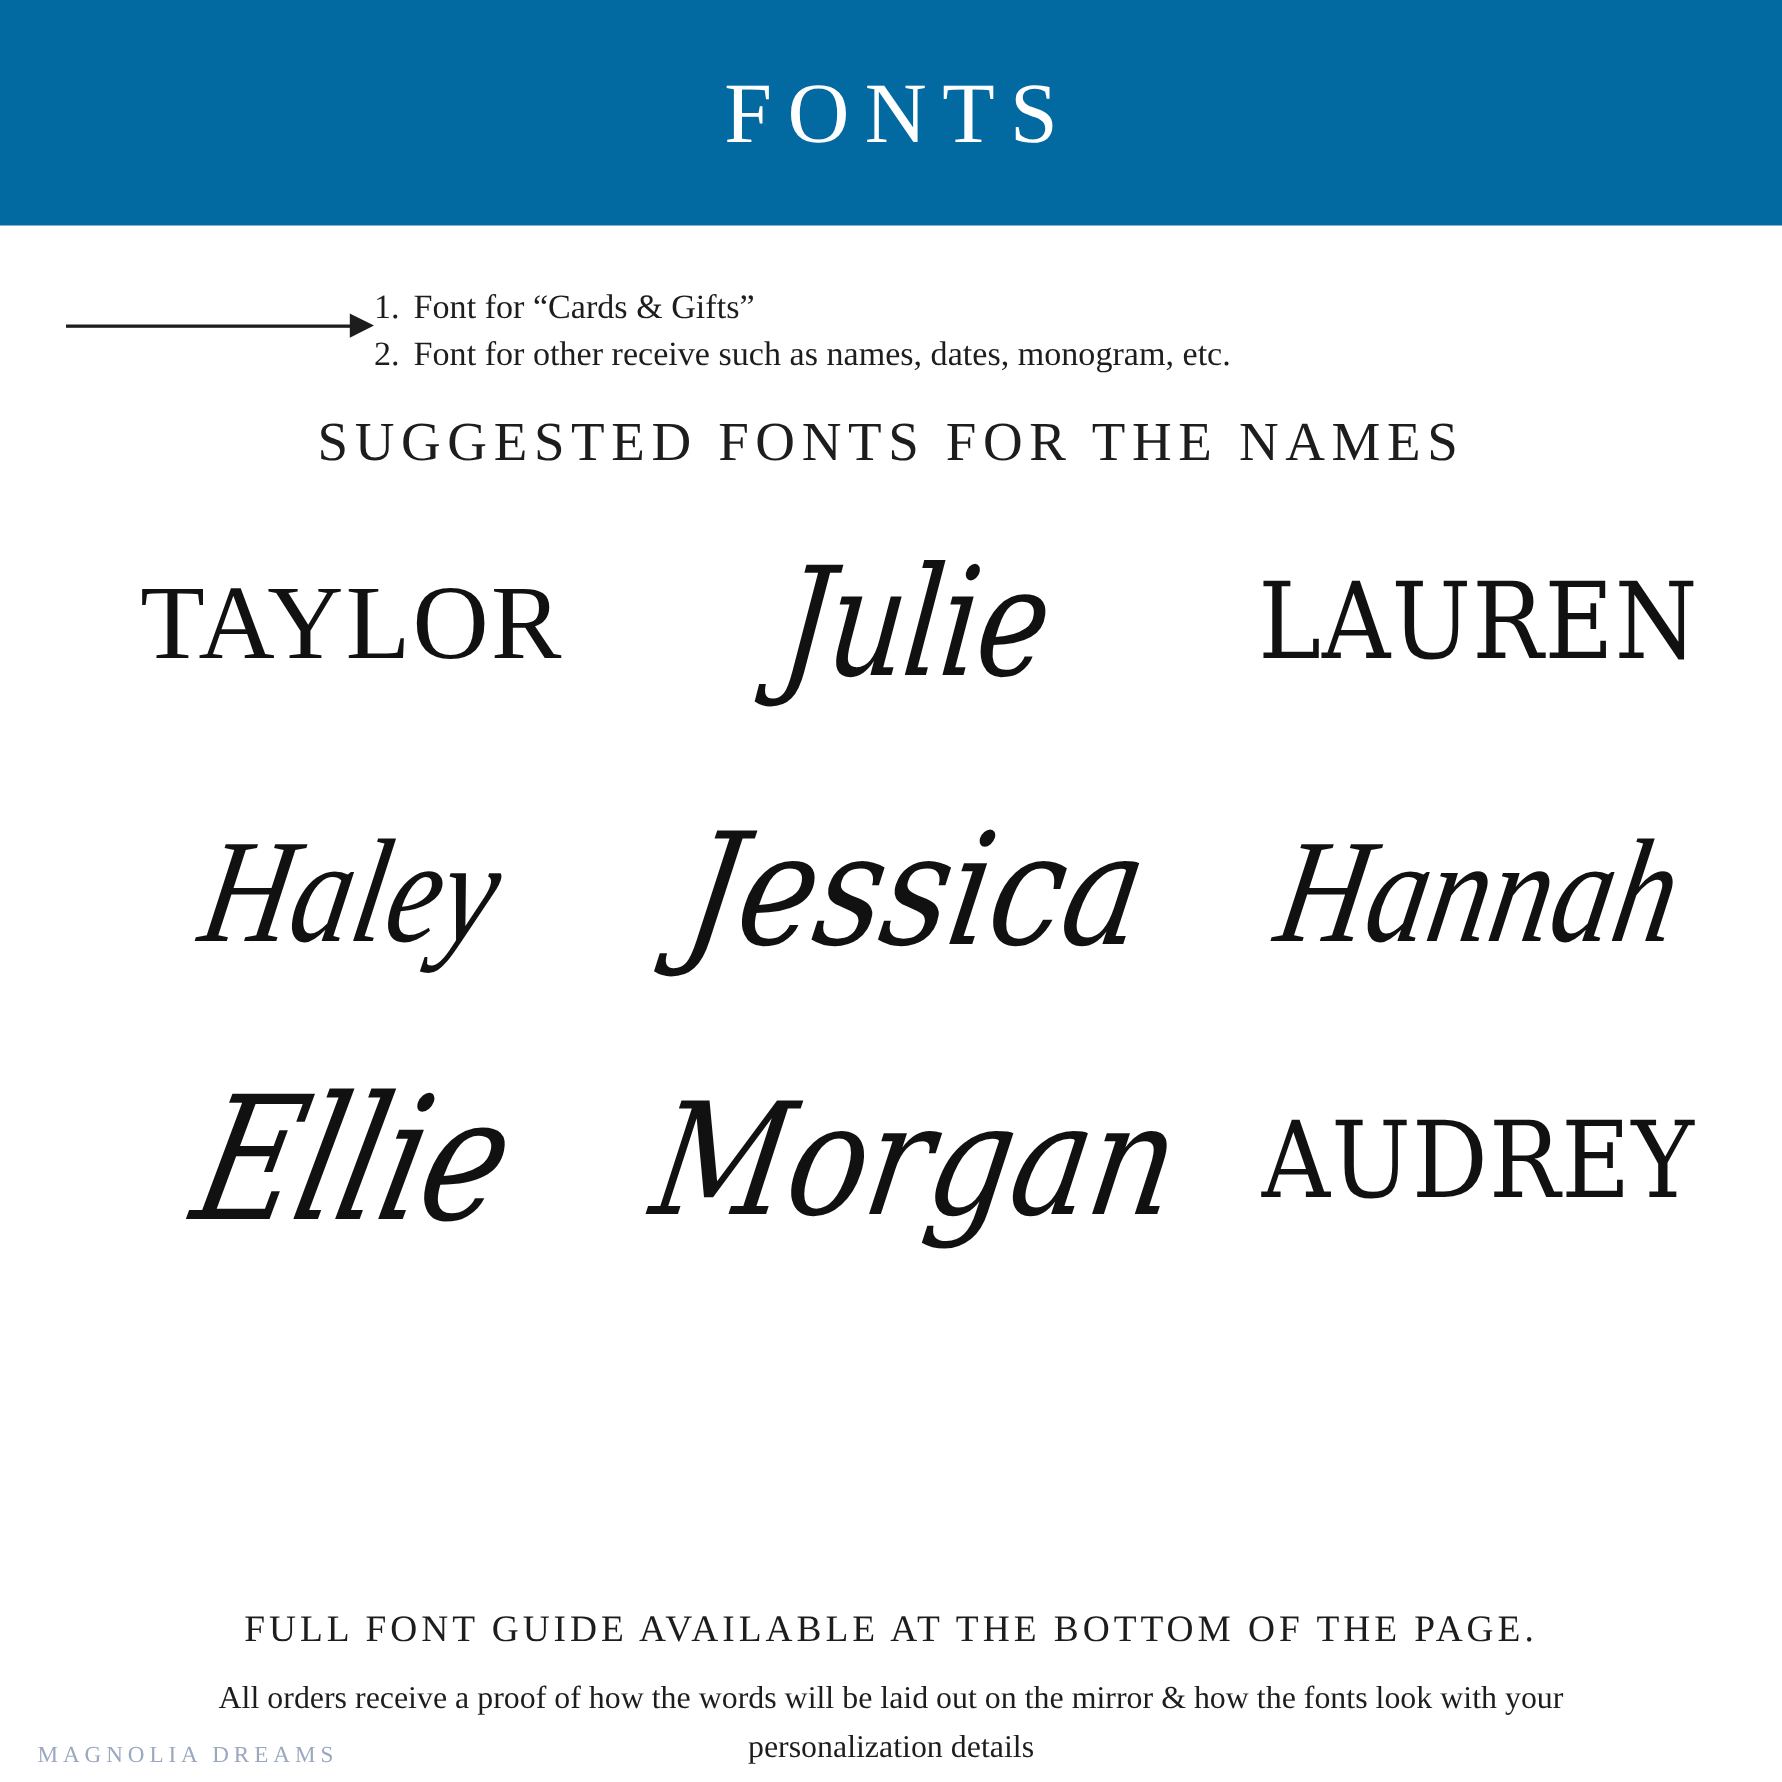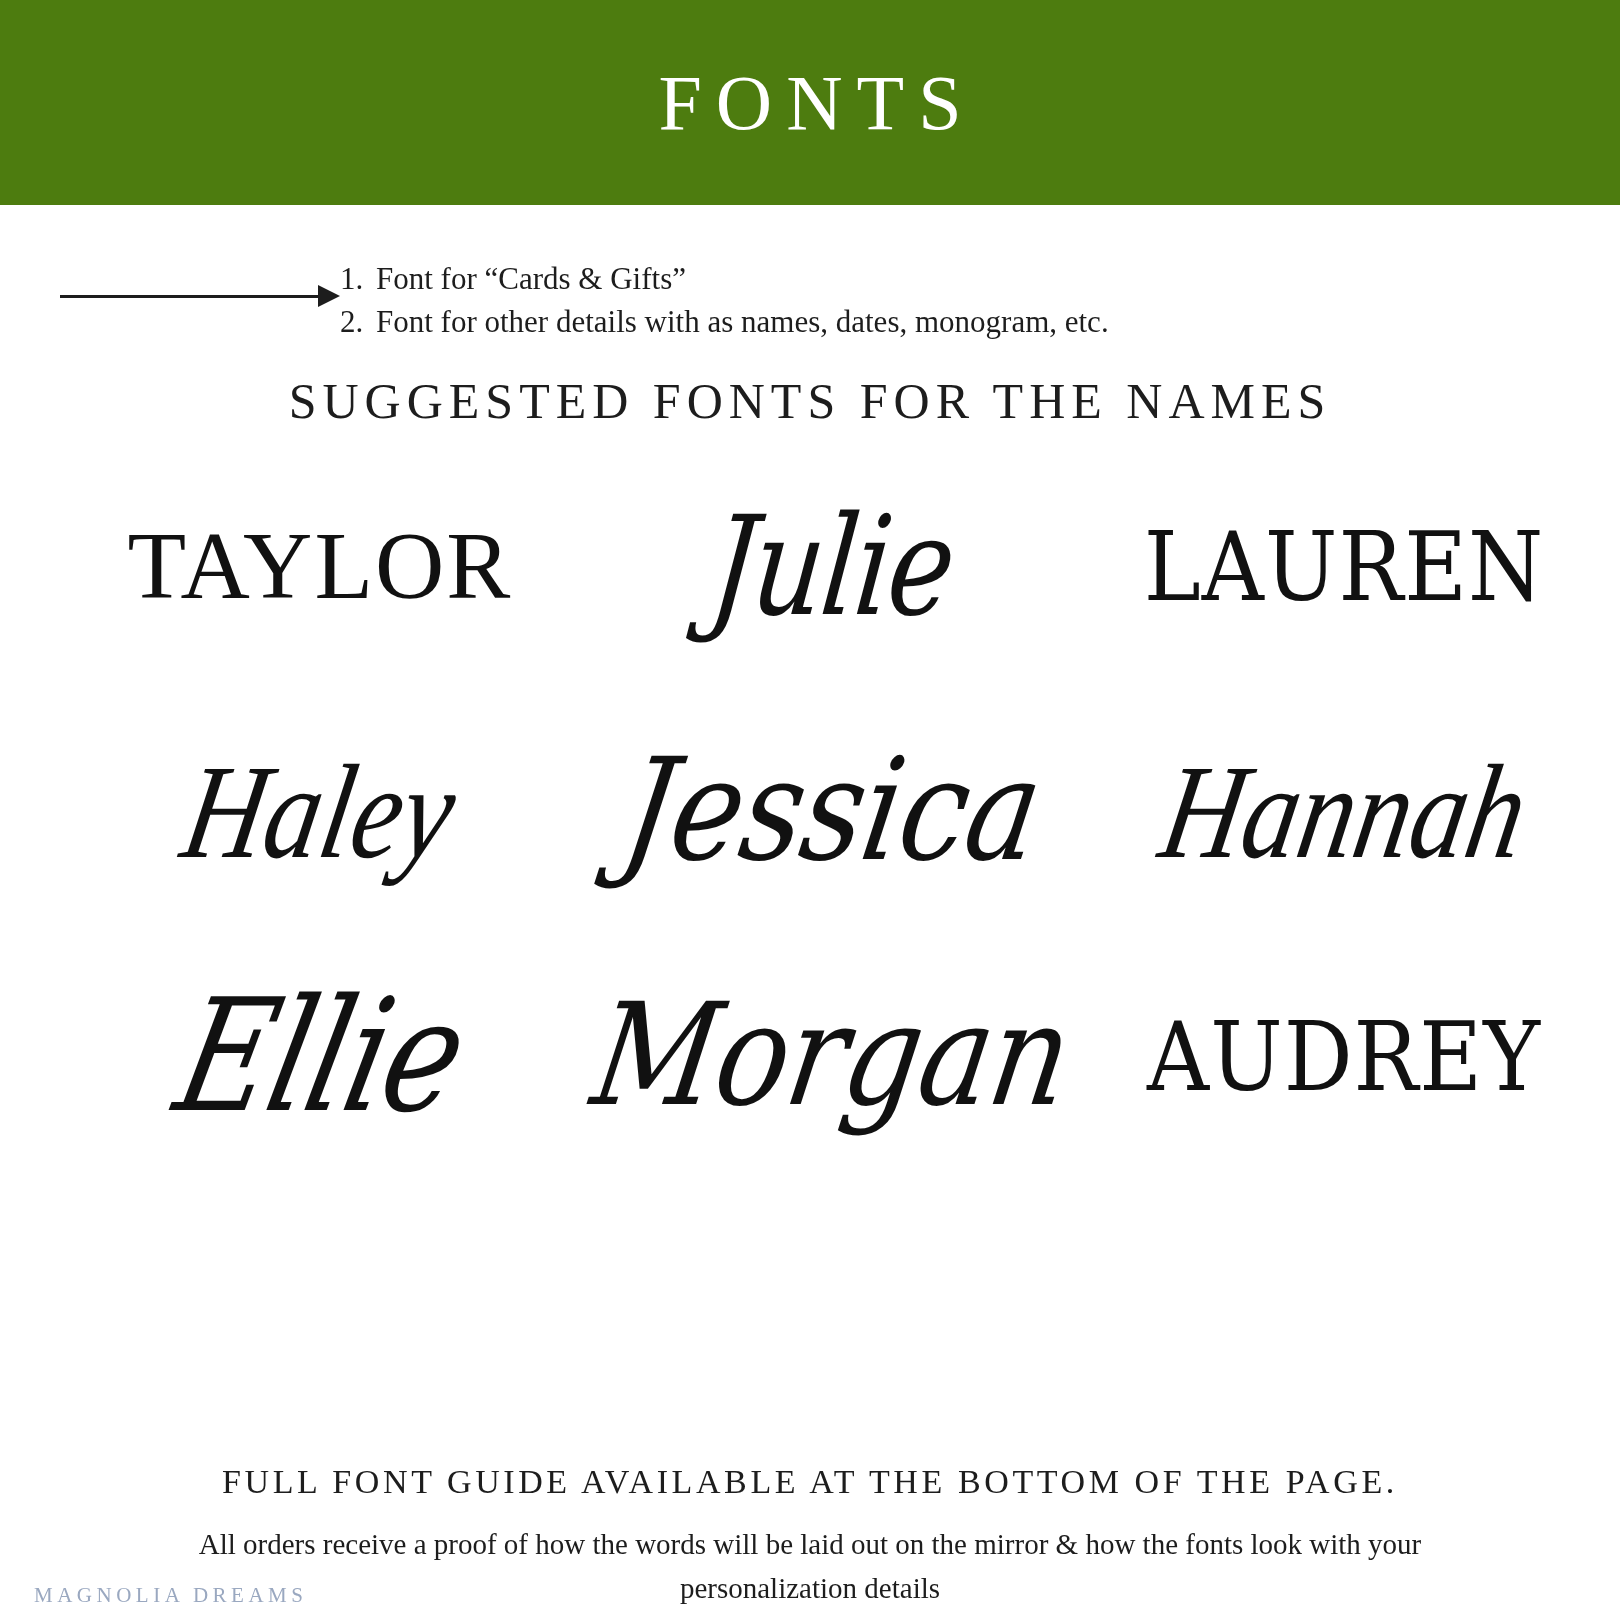--- a/index.html
+++ b/index.html
@@ -13,21 +13,21 @@
     font-family: "Liberation Serif", serif;
     color: #1d1d1d;
     overflow: hidden;
     position: relative;
   }
 
   
   .banner {
     width: 100%;
     height: 205px;
-    background: #4d7c0f;
+    background: #0369a1;
     display: flex;
     align-items: center;
     justify-content: center;
   }
   .banner-title {
     color: #ffffff;
     font-family: "Liberation Serif", serif;
     font-size: 78px;
     letter-spacing: 14px;
     font-weight: 400;
@@ -206,21 +206,21 @@
     <div class="arrow-line"></div>
     <div class="arrow-head"></div>
   </div>
   <div class="intro-right">
     <div class="num-item">
       <span class="num-marker">1.</span>
       <span class="num-text">Font for “Cards &amp; Gifts”</span>
     </div>
     <div class="num-item">
       <span class="num-marker">2.</span>
-      <span class="num-text">Font for other details with as names, dates, monogram, etc.</span>
+      <span class="num-text">Font for other receive such as names, dates, monogram, etc.</span>
     </div>
   </div>
 </div>
 
 <div class="section-heading">SUGGESTED FONTS FOR THE NAMES</div>
 
 <div class="grid">
   <div class="cell">
     <span class="name serif-caps">TAYLOR</span>
   </div>

